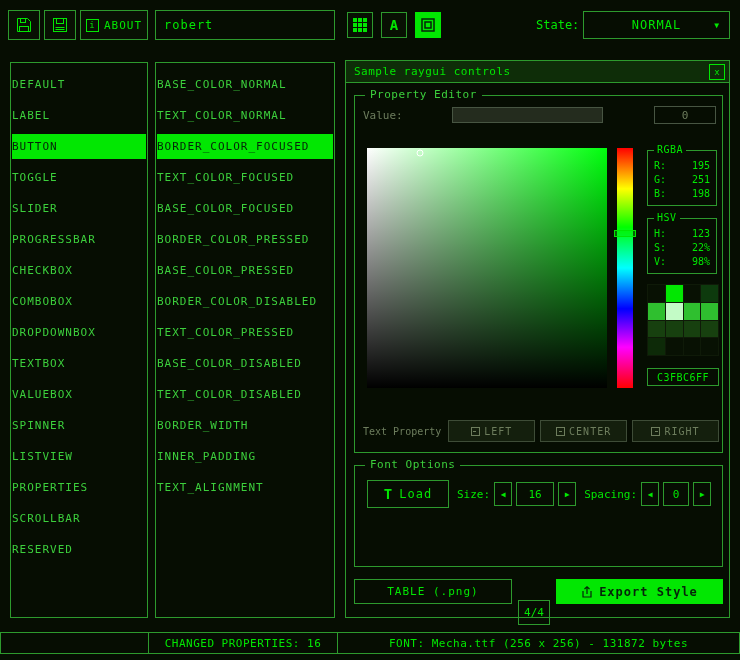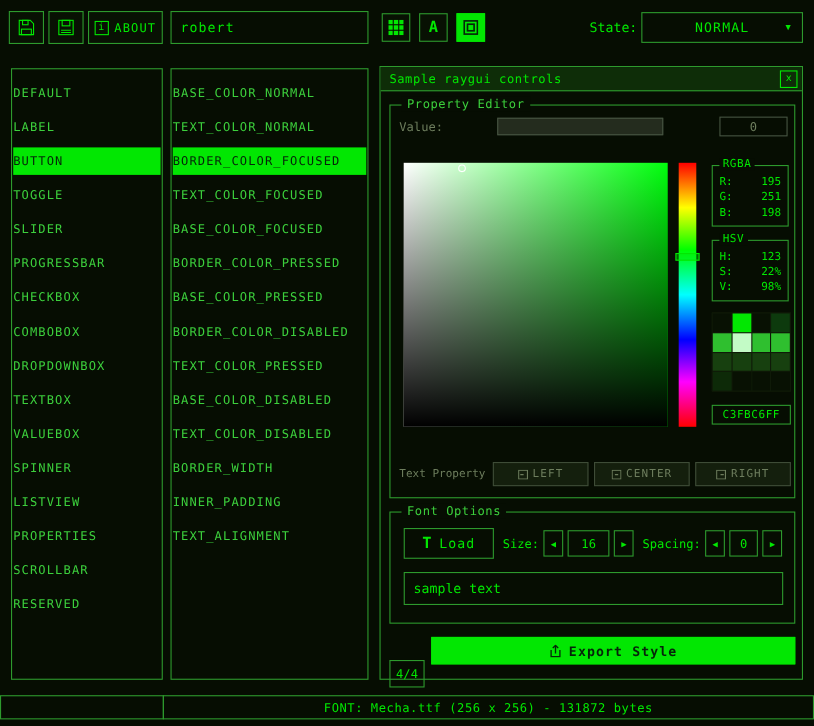--- a/index.html
+++ b/index.html
@@ -357,33 +357,34 @@
         </button>
         <span class="lbl">Spacing:</span>
         <button class="spin">
           <span>◀</span>
         </button>
         <div class="spinval sm">0</div>
         <button class="spin">
           <span>▶</span>
         </button>
       </div>
-      <input id="sample-input" value="sample text" style="">
     </div>
 
     <div id="export-row">
+      <button id="format-btn">TABLE (.png)</button>
       <div id="pages-box">4/4</div>
       <button id="export-btn">
         <svg width="12" height="12" viewBox="0 0 12 12" fill="none" stroke="#06240a" stroke-width="1.2">
           <path d="M2 5v6h8V5"></path>
             <path d="M6 8V1M3.5 3L6 .8 8.5 3"></path>
         </svg>
         <span>Export Style</span>
       </button>
     </div>
   </div>
 
   <div id="statusbar">
     <div class="status-cell" id="sc1"></div>
+    <div class="status-cell" id="sc2">CHANGED PROPERTIES: 16</div>
     <div class="status-cell" id="sc3">FONT: Mecha.ttf (256 x 256) - 131872 bytes</div>
   </div>
 
 </div>
 
 </body></html>

